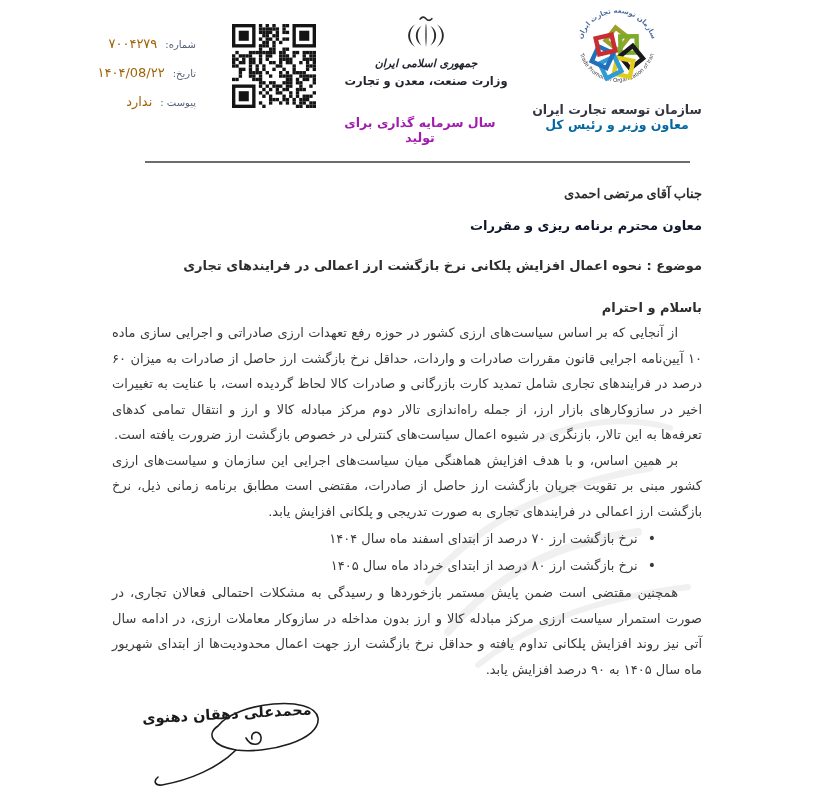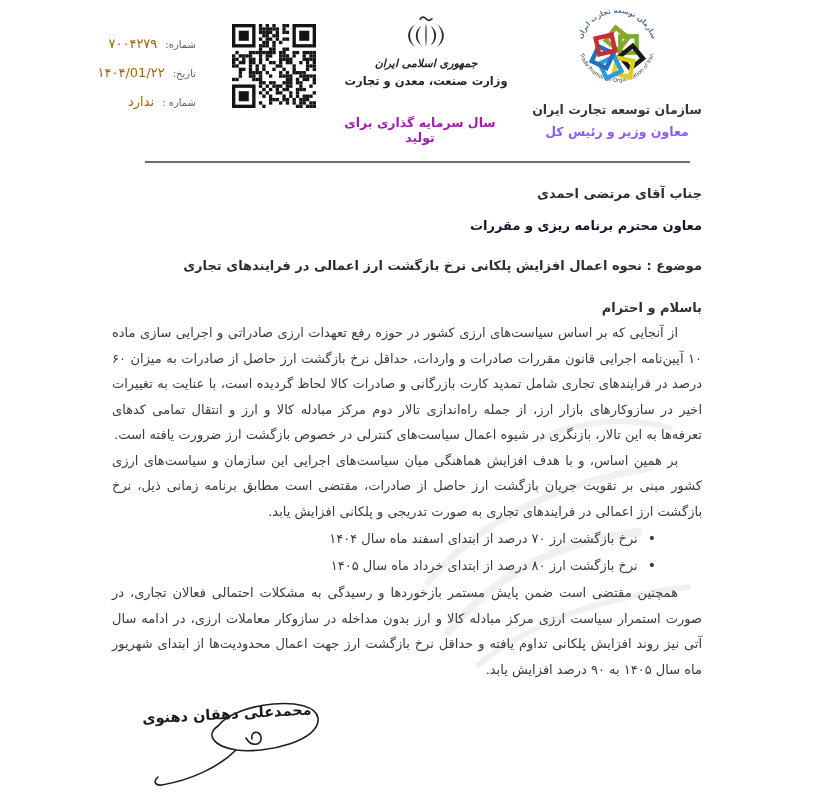--- a/index.html
+++ b/index.html
@@ -18,27 +18,27 @@
   .ministry{position:absolute;left:336px;top:12px;width:180px;text-align:center;color:#23262f;}
   .emblem{width:44px;height:42px;display:block;margin:0 auto 2px auto;}
   .gov1{font-size:11px;font-weight:bold;font-style:italic;line-height:15px;}
   .gov2{font-size:11.5px;font-weight:bold;line-height:16px;margin-top:2px;}
   .slogan{position:absolute;left:330px;top:115px;width:180px;text-align:center;
           font-size:12.5px;font-weight:600;color:#a21caf;direction:rtl;}
   
   .tpo{position:absolute;left:526px;top:4px;width:182px;text-align:center;}
   .tpo-logo{width:100px;height:96px;display:block;margin:0 auto;}
   .tpo-name{font-size:12.5px;font-weight:bold;color:#33363f;margin-top:2px;direction:rtl;}
-  .tpo-title{font-size:12.5px;font-weight:bold;color:#8b5cf6;margin-top:7px;direction:rtl;}
+  .tpo-title{font-size:12.5px;font-weight:bold;color:#0369a1;direction:rtl;}
   
   .divider{position:absolute;left:145px;top:161px;width:545px;height:2px;background:#6d6d6d;}
   
   .content{position:absolute;left:112px;top:181px;width:590px;direction:rtl;text-align:right;
            font-size:13px;line-height:25.5px;color:#3b3b3b;}
-  .recipient-name{font-weight:bold;color:#2e2e2e;margin-bottom:6px;}
+  .recipient-name{font-weight:bold;color:#2e2e2e;margin-bottom:6px;font-family:Liberation Serif, serif;}
   .recipient-title{font-weight:bold;color:#0f172a;margin-bottom:15px;}
   .subject{font-weight:bold;color:#2e2e2e;margin-bottom:16px;}
   .salutation{font-weight:bold;color:#2e2e2e;}
   .content p{margin:0;text-align:justify;text-indent:24px;}
   ul.terms{margin:1px 0;padding:0 46px 0 0;list-style:none;}
   ul.terms li{line-height:26px;}
   ul.terms li::before{content:"•";margin-left:10px;font-size:14px;color:#3b3b3b;}
   
   .watermark{position:absolute;left:388px;top:382px;width:330px;height:300px;opacity:.14;pointer-events:none;}
   
@@ -52,24 +52,24 @@
 
 <div class="page">
 
   <div class="meta">
     <div class="meta-row">
       <span class="meta-label">شماره:</span>
       <span class="meta-value">۷۰۰۴۲۷۹</span>
     </div>
     <div class="meta-row">
       <span class="meta-label">تاریخ:</span>
-      <span class="meta-value">۱۴۰۴/01/۲۲</span>
+      <span class="meta-value">۱۴۰۴/08/۲۲</span>
     </div>
     <div class="meta-row">
-      <span class="meta-label">شماره :</span>
+      <span class="meta-label">پیوست :</span>
       <span class="meta-value">ندارد</span>
     </div>
   </div>
 
   <svg id="qr" class="qr" viewBox="0 0 75 75">
       <rect x="24" y="0" width="3" height="3" fill="#141414"></rect>
       <rect x="30" y="0" width="3" height="3" fill="#141414"></rect>
       <rect x="36" y="0" width="3" height="3" fill="#141414"></rect>
       <rect x="45" y="0" width="3" height="3" fill="#141414"></rect>
       <rect x="48" y="0" width="3" height="3" fill="#141414"></rect>

